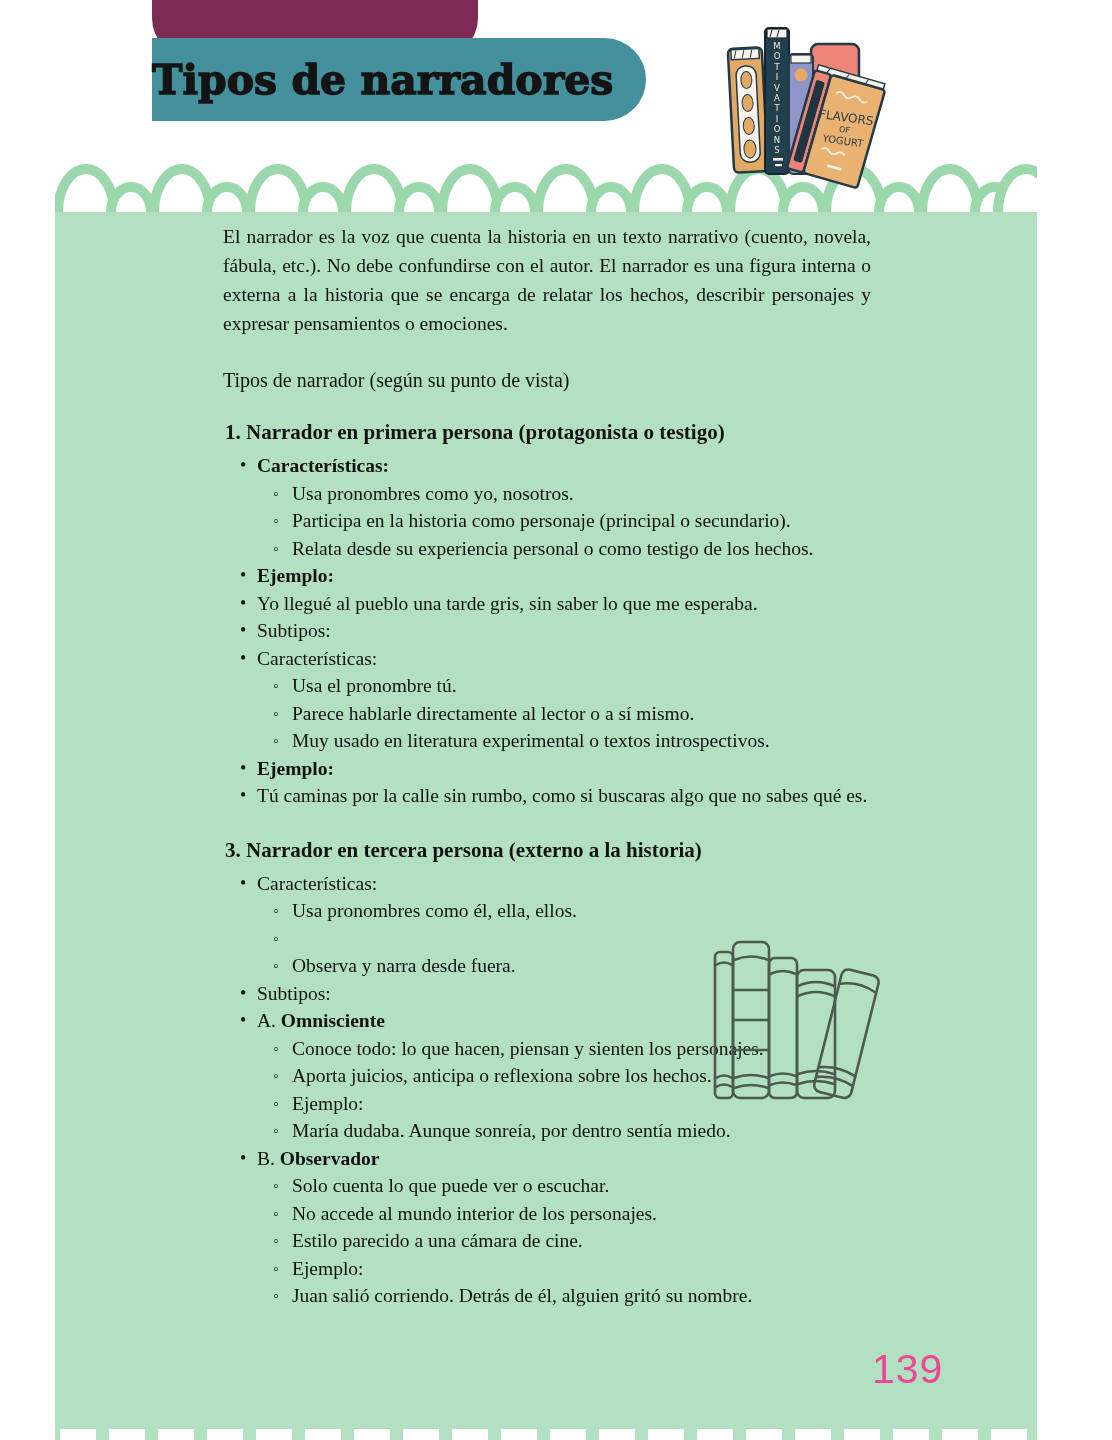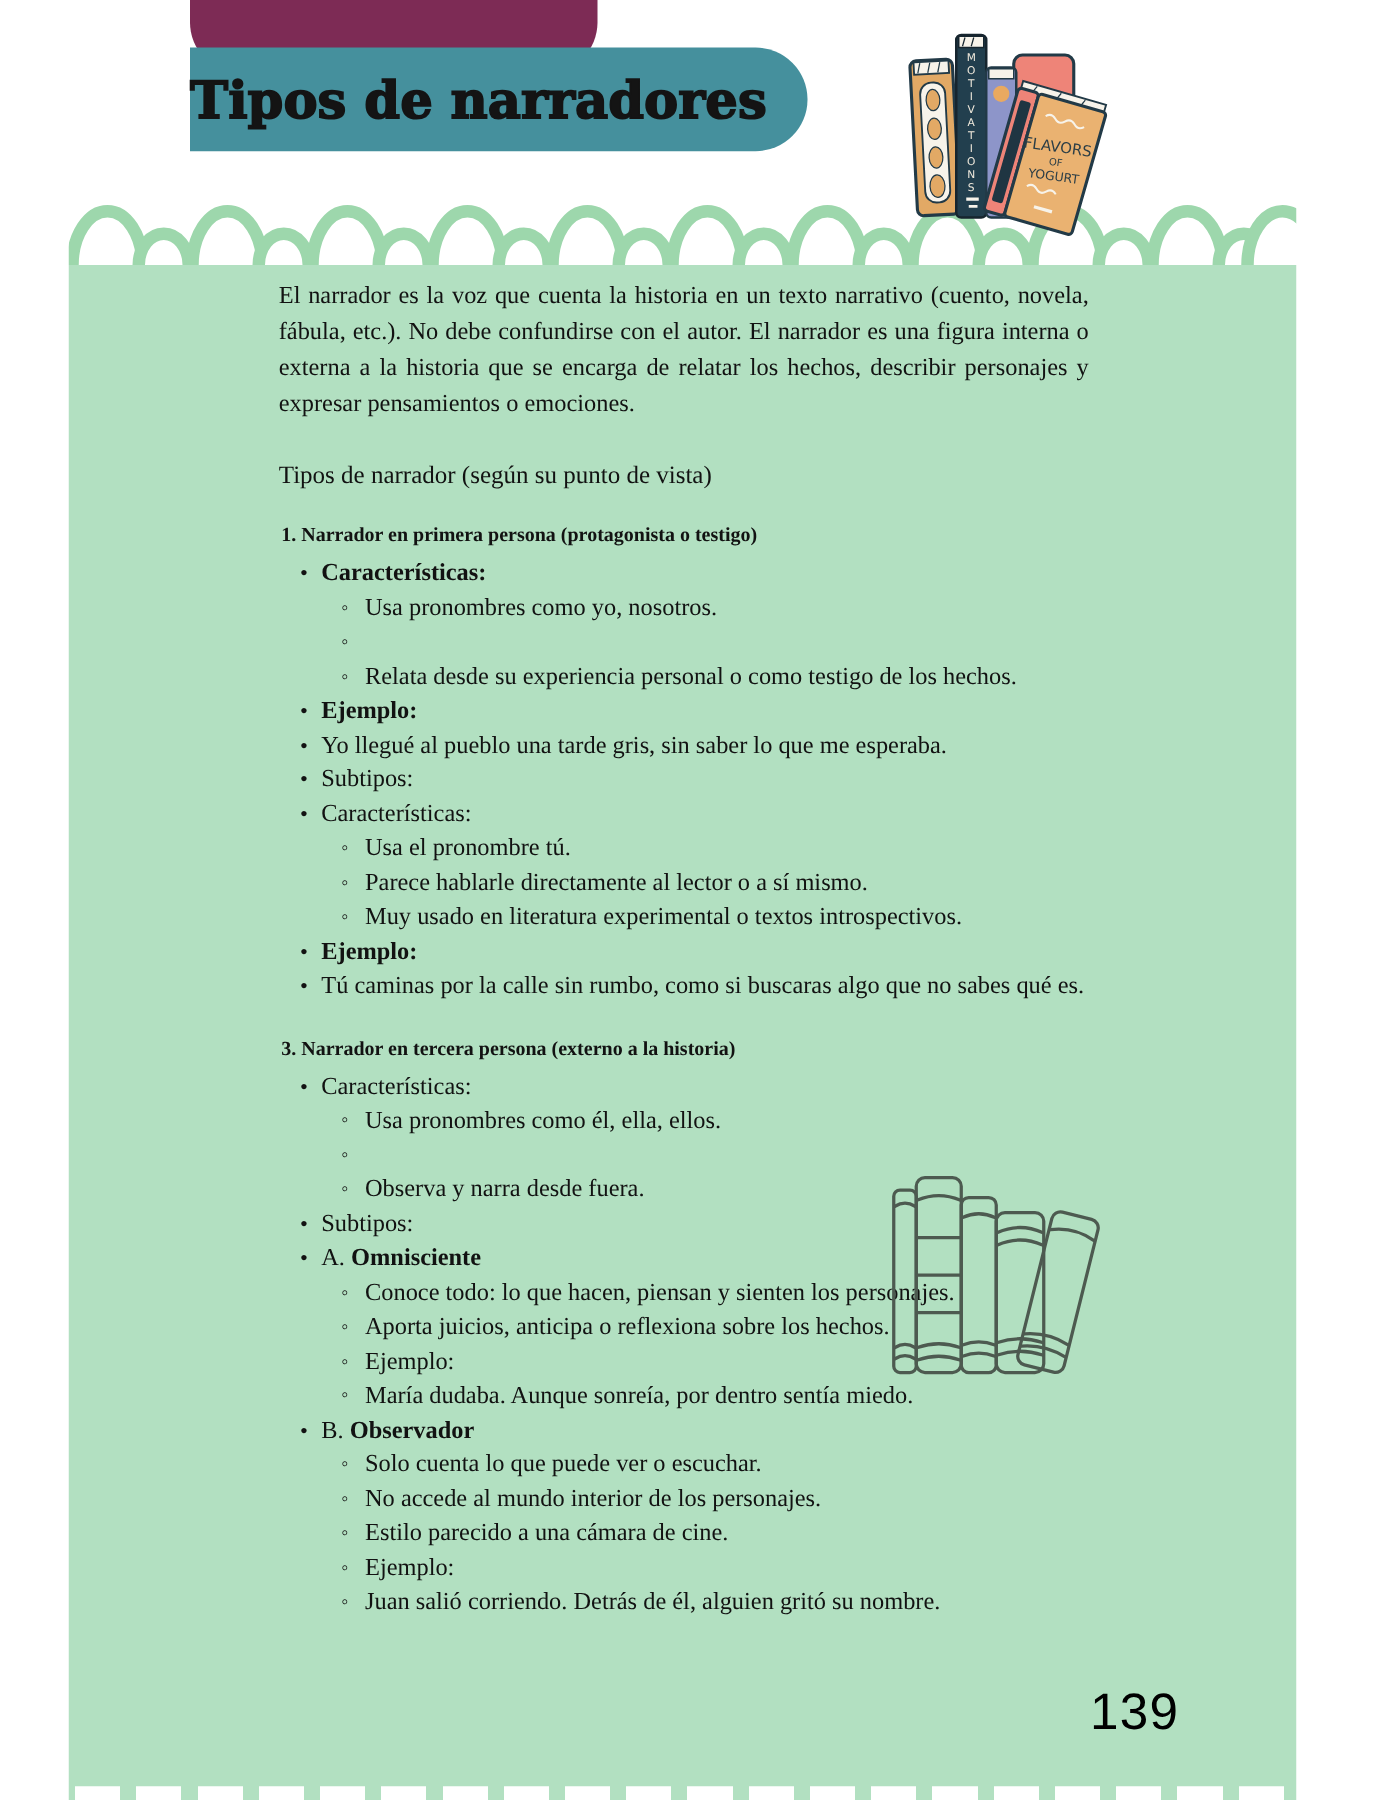--- a/index.html
+++ b/index.html
@@ -24,36 +24,36 @@
                background:#b2e0c1;z-index:1;}
   .scallops{position:absolute;left:55px;top:157px;z-index:1;}
   .bottom-dashes{position:absolute;left:60px;bottom:0;width:977px;height:11px;z-index:4;
                  background:repeating-linear-gradient(90deg,#ffffff 0 36px,rgba(0,0,0,0) 36px 49px);}
 
   
   .content{position:absolute;left:223px;top:222px;width:648px;z-index:5;
            font-size:19.5px;}
   .intro{text-align:justify;line-height:29px;margin:0;}
   .subtitle{font-weight:normal;font-size:20px;margin:31px 0 0 0;}
-  .sec-heading{font-weight:bold;font-size:16px;margin:28px 0 7px 2px;}
+  .sec-heading{font-weight:bold;font-size:21px;margin:28px 0 7px 2px;}
   .item{display:flex;line-height:27.5px;}
   .item .marker{flex:0 0 auto;text-align:left;}
   .lvl1{padding-left:17px;}
   .lvl1 .marker{width:17px;font-size:18px;}
   .lvl2{padding-left:50px;}
   .lvl2 .marker{width:19px;font-size:16px;}
   .item .txt{flex:1 1 auto;}
   .item .txt.b{font-weight:bold;}
   .item.justify .txt{text-align:justify;}
   .item b{font-weight:bold;}
 
   
   .page-number{position:absolute;left:872px;top:1346px;z-index:5;
                font-family:"Liberation Sans","DejaVu Sans",sans-serif;
-               font-size:41px;color:#000000;letter-spacing:1px;}
+               font-size:41px;color:#ec4899;letter-spacing:1px;}
 
   
   .bookshelf{position:absolute;left:723px;top:16px;z-index:6;}
   .line-books{position:absolute;left:693px;top:928px;z-index:5;}
   svg text{user-select:none;}
 </style>
 </head>
 <body>
 
 <div class="green-sheet"></div>
@@ -148,20 +148,21 @@
         <div class="item lvl1">
           <span class="marker">•</span>
           <span class="txt b">Características:</span>
         </div>
         <div class="item lvl2">
           <span class="marker">◦</span>
           <span class="txt">Usa pronombres como yo, nosotros.</span>
         </div>
         <div class="item lvl2">
           <span class="marker">◦</span>
+          <span class="txt">Participa en la historia como personaje (principal o secundario).</span>
         </div>
         <div class="item lvl2">
           <span class="marker">◦</span>
           <span class="txt">Relata desde su experiencia personal o como testigo de los hechos.</span>
         </div>
         <div class="item lvl1">
           <span class="marker">•</span>
           <span class="txt b">Ejemplo:</span>
         </div>
         <div class="item lvl1">

